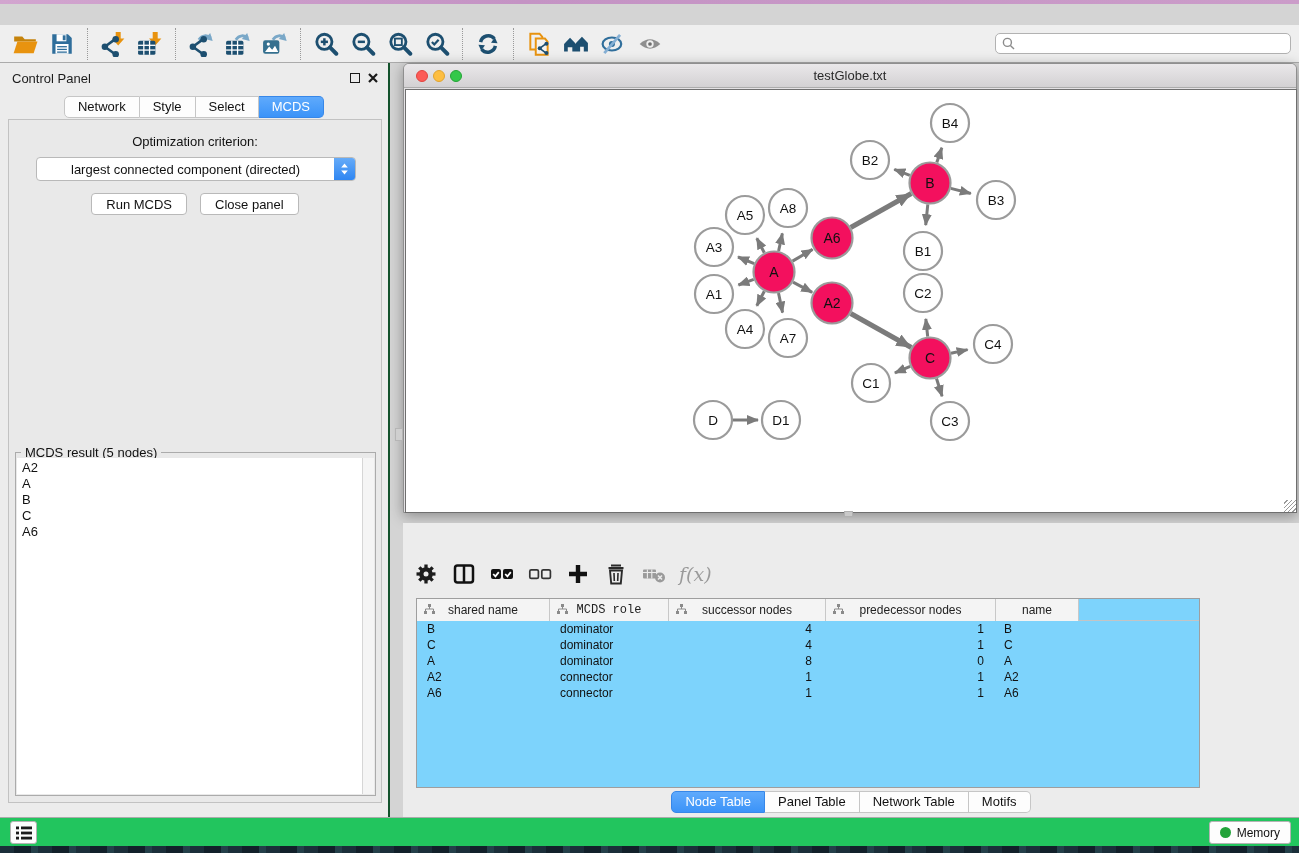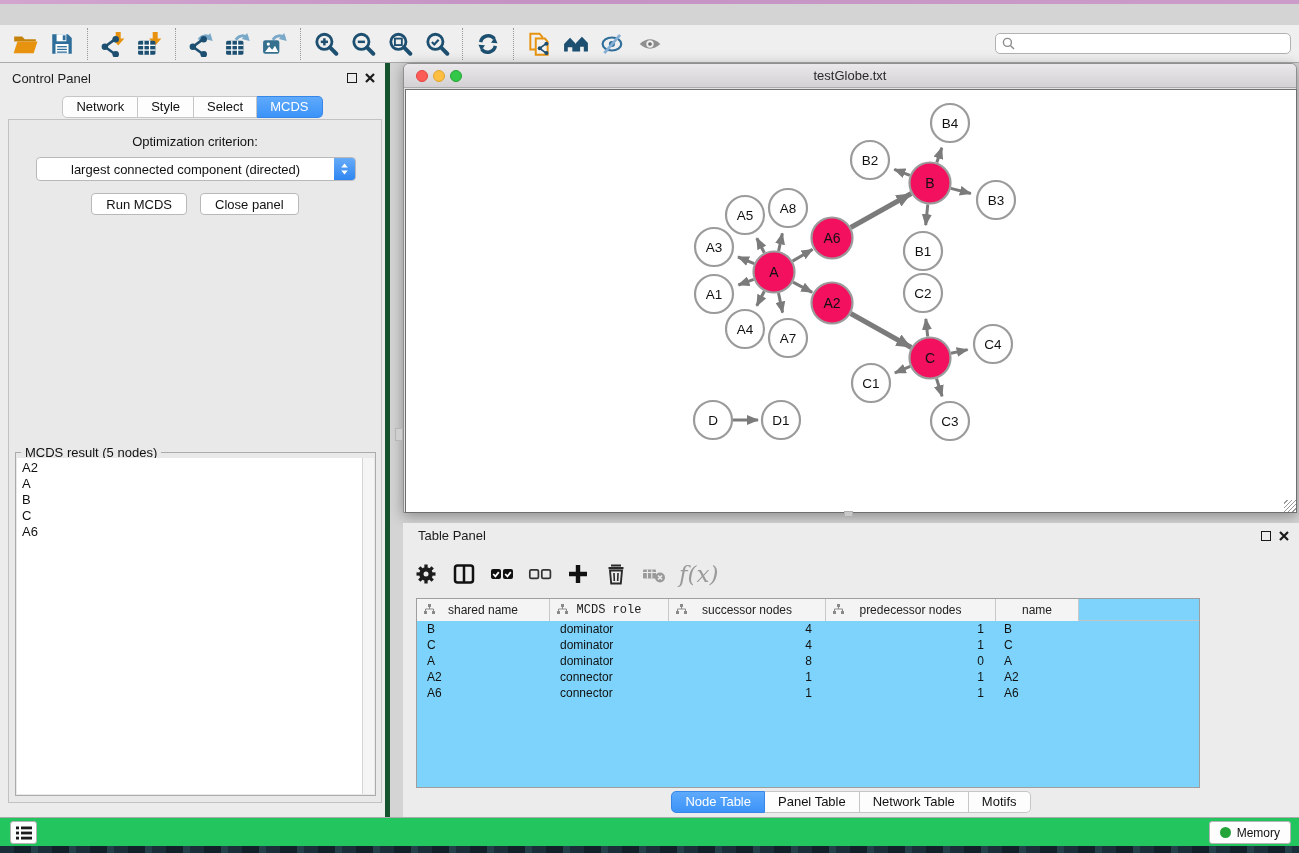--- a/index.html
+++ b/index.html
@@ -38,21 +38,21 @@
   #search-input { flex:1; border:none; outline:none; background:transparent;
     font-size:12px; padding:0 6px; height:17px; color:#222; }
 
   
   .panel-icons { position:absolute; right:10px; top:0; height:100%; display:flex; align-items:center; gap:8px; }
   .float-btn { width:10px; height:10px; border:1.6px solid #1a1a1a; background:none; cursor:pointer; padding:0; }
   .close-btn { background:none; border:none; padding:0; cursor:pointer; display:flex; }
 
   
   #control-panel { left:0; top:63px; width:390px; height:754px; background:#ececec;
-    border-right:5px solid #14532d; }
+    border-right:2px solid #14532d; }
   #cp-header { position:relative; height:30px; }
   #cp-title { position:absolute; left:12px; top:8px; font-size:13px; color:#1c1c1c; }
   #cp-tabs { position:absolute; left:0; top:33px; width:100%; display:flex; justify-content:center; }
   .seg-tab { height:22px; padding:0 13px; font-size:13px; line-height:20px; background:#fdfdfd;
     border:1px solid #c6c6c6; border-left:none; color:#111; cursor:pointer;
     font-family:inherit; }
   .seg-tab:first-child { border-left:1px solid #c6c6c6; border-radius:5px 0 0 5px; }
   .seg-tab:last-child { border-radius:0 5px 5px 0; }
   .seg-tab.active { background:linear-gradient(#5faafc,#3b93f8); color:#fff; border-color:#3787e8; }
   #cp-inner { position:absolute; left:8px; top:56px; width:374px; height:684px;
@@ -91,21 +91,21 @@
   #net-hscroll-nub { left:844px; top:511px; width:9px; height:6px; background:#c9c9c9; border:1px solid #b0b0b0; }
   #divider-nub { left:395px; top:428px; width:8px; height:13px; background:#cfcfcf; border:1px solid #b5b5b5; }
 
   
   #table-panel { left:403px; top:523px; width:896px; height:294px; background:#ececec; }
   #tp-header { position:relative; height:26px; }
   #tp-title { position:absolute; left:15px; top:5px; font-size:13px; color:#1c1c1c; }
   #tp-toolbar { position:absolute; left:10px; top:30px; height:42px; display:flex; align-items:center; gap:12px; }
   .tp-btn { width:26px; height:26px; background:none; border:none; padding:1px; cursor:pointer; }
   .tp-btn svg { width:100%; height:100%; display:block; }
-  #fx-label { font-size:23px; font-style:italic; font-family:"DejaVu Serif",serif; color:#9a9a9a; cursor:default; }
+  #fx-label { font-size:19px; font-style:italic; font-family:"DejaVu Serif",serif; color:#9a9a9a; cursor:default; }
   #node-table { position:absolute; left:13px; top:75px; width:784px; height:190px;
     background:#7dd3fc; border:1px solid #9e9e9e; }
   #nt-head { display:flex; height:22px; border-bottom:1px solid #c4c4c4; }
   .nt-hcell { position:relative; height:22px; background:#f4f4f4; border-right:1px solid #c8c8c8;
     display:flex; align-items:center; justify-content:center; gap:5px;
     font-size:12px; color:#222; cursor:pointer; }
   .nt-hcell .hicon { position:absolute; left:7px; top:5px; }
   .nt-row { display:flex; height:16px; }
   .nt-cell { font-size:12px; color:#111; line-height:16px; white-space:nowrap; overflow:hidden; }
   #table-tabs { position:absolute; left:0; top:268px; width:100%; display:flex; justify-content:center; }
@@ -473,31 +473,20 @@
     <text x="375" y="330" text-anchor="middle" dy="0.35em" font-family="&quot;Liberation Sans&quot;,&quot;DejaVu Sans&quot;,sans-serif" font-size="13.5" fill="#111">D1</text>
           </g>
         </svg>
       <div id="resize-grip"></div>
     </div>
   </div>
   <div class="abs" id="net-hscroll-nub"></div>
   <div class="abs" id="divider-nub"></div>
 
   <div class="abs" id="table-panel">
-    <div id="tp-header">
-      <span id="tp-title">Table Panel</span>
-      <span class="panel-icons">
-        <button class="float-btn"></button>
-        <button class="close-btn">
-          <svg width="10" height="10" viewBox="0 0 10 10">
-              <path d="M1 1 9 9 M9 1 1 9" stroke="#1a1a1a" stroke-width="2.2"></path>
-            </svg>
-        </button>
-      </span>
-    </div>
     <div id="tp-toolbar">
       <span id="tp-toolbar-btns" style="display:flex;align-items:center;gap:12px;">
           <button class="tp-btn">
             <svg viewBox="0 0 24 24">
               <g stroke="#1c1c1c" stroke-width="3.3">
                 <line x1="12" y1="2.5" x2="12" y2="21.5"></line>
                 <line x1="2.5" y1="12" x2="21.5" y2="12"></line>
                 <line x1="5.3" y1="5.3" x2="18.7" y2="18.7"></line>
                 <line x1="18.7" y1="5.3" x2="5.3" y2="18.7"></line>
               </g>

